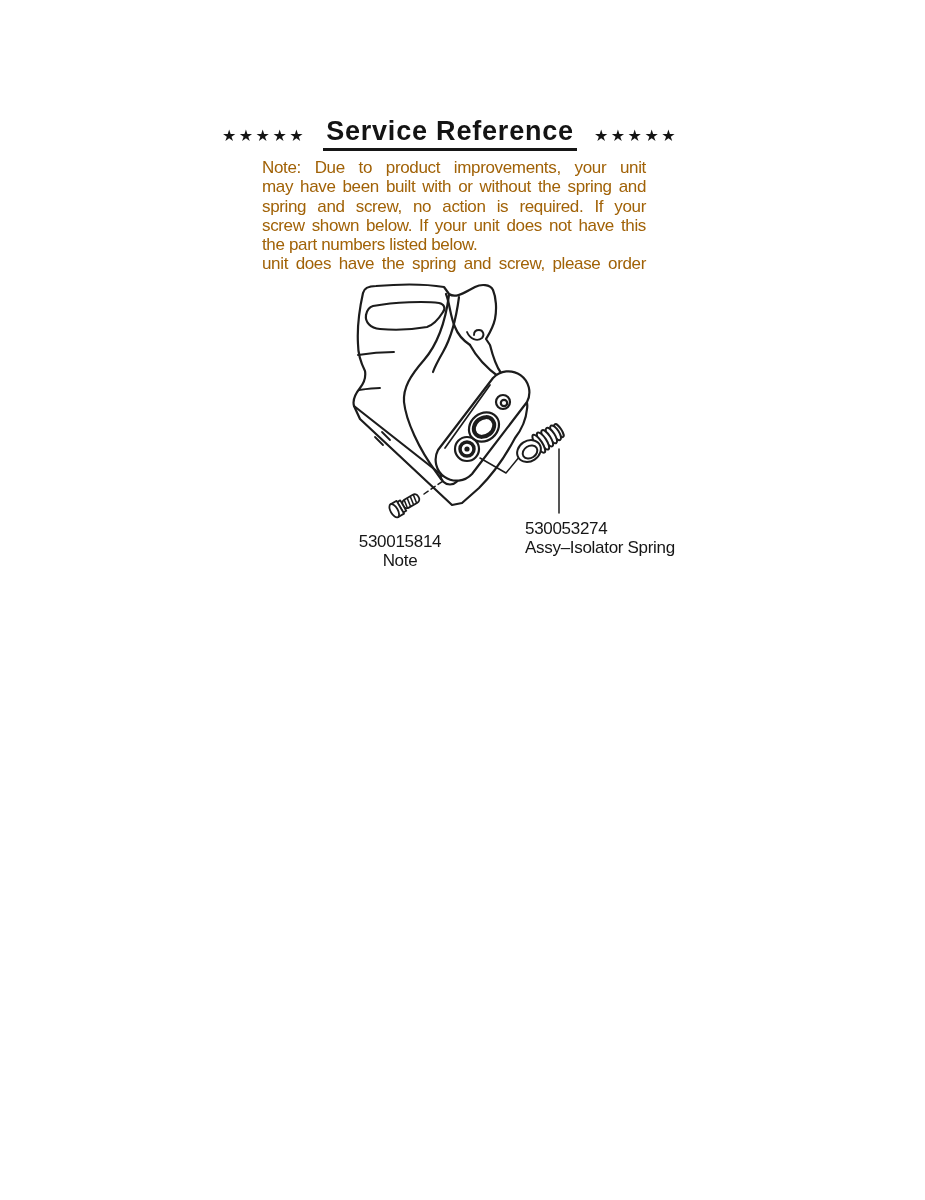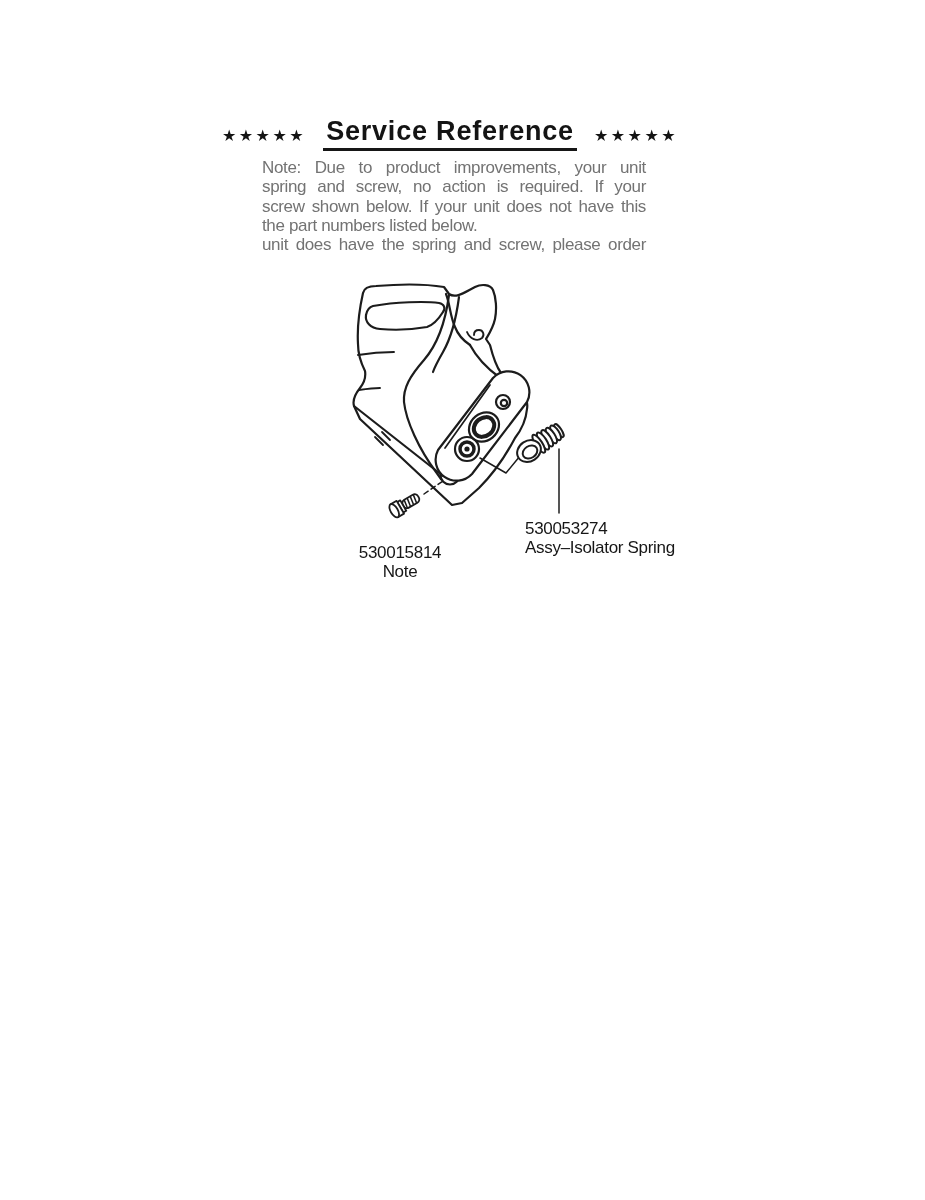--- a/index.html
+++ b/index.html
@@ -45,21 +45,21 @@
     color: #141414;
   }
   .note {
     position: absolute;
     left: 262px;
     top: 158px;
     width: 384px;
     font-size: 17px;
     letter-spacing: -0.35px;
     line-height: 19.3px;
-    color: #737373;
+    color: #a16207;
   }
   .note-line {
     white-space: nowrap;
     text-align: justify;
     text-align-last: justify;
   }
   .note-line.last {
     text-align-last: left;
   }
   .diagram {
@@ -69,21 +69,21 @@
   }
   .part-label {
     position: absolute;
     font-size: 17px;
     letter-spacing: -0.3px;
     line-height: 18.5px;
     color: #161616;
   }
   .part-label.screw-label {
     left: 340px;
-    top: 544px;
+    top: 533px;
     width: 120px;
     text-align: center;
   }
   .part-label.spring-label {
     left: 515px;
     top: 520px;
     width: 180px;
     text-align: left;
     margin-left: 10px;
   }
@@ -94,20 +94,21 @@
 <div class="page">
 
   <div class="title-row">
     <span class="stars">★★★★★</span>
     <h1 class="page-title">Service Reference</h1>
     <span class="stars">★★★★★</span>
   </div>
 
   <div class="note">
     <div class="note-line">Note: Due to product improvements, your unit</div>
+    <div class="note-line">may have been built with or without the spring and</div>
     <div class="note-line">spring and screw, no action is required. If your</div>
     <div class="note-line">screw shown below. If your unit does not have this</div>
     <div class="note-line last">the part numbers listed below.</div>
     <div class="note-line">unit does have the spring and screw, please order</div>
   </div>
 
   <svg class="diagram" width="300" height="265" viewBox="330 265 300 265" fill="none" stroke="#1c1c1c" stroke-width="2.2" stroke-linecap="round" stroke-linejoin="round">
 
     <g>
       <path d="

